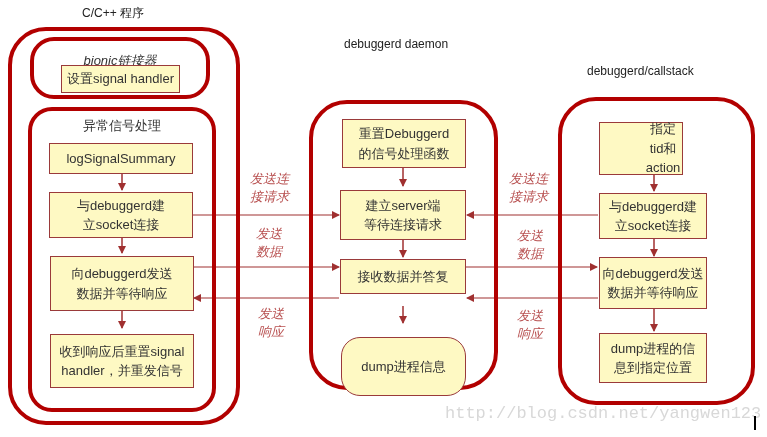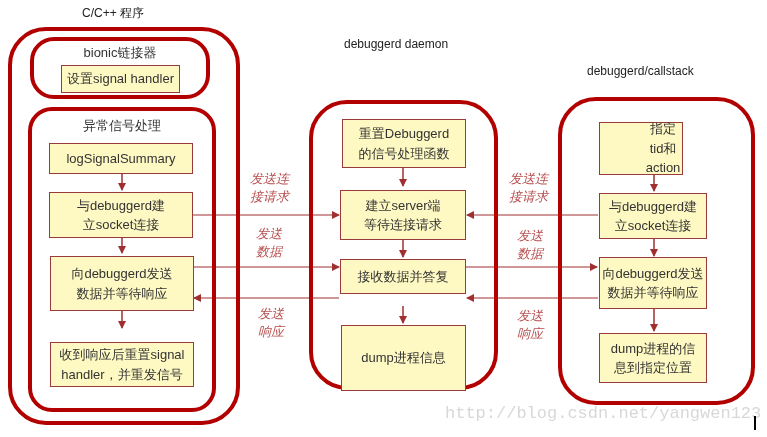--- a/index.html
+++ b/index.html
@@ -46,41 +46,41 @@
   <line x1="339" y1="298" x2="194" y2="298" stroke="#a03030" stroke-width="1.2" marker-end="url(#ah)"></line>
 
   <line x1="598" y1="215" x2="467" y2="215" stroke="#a03030" stroke-width="1.2" marker-end="url(#ah)"></line>
   <line x1="466" y1="267" x2="597" y2="267" stroke="#a03030" stroke-width="1.2" marker-end="url(#ah)"></line>
   <line x1="598" y1="298" x2="467" y2="298" stroke="#a03030" stroke-width="1.2" marker-end="url(#ah)"></line>
 </svg>
 
 <div class="title" style="left:82px; top:5px;">C/C++ 程序</div>
 <div class="container" style="left:8px; top:27px; width:232px; height:398px;"></div>
 <div class="container inner" style="left:30px; top:37px; width:180px; height:62px;"></div>
-<div class="sub-title" style="left:30px; top:44px; width:180px;">bionic链接器</div>
+<div class="sub-title" style="left:30px; top:52px; width:180px;font-style:italic;">bionic链接器</div>
 <div class="box" style="left:61px; top:65px; width:119px; height:28px;">设置signal handler</div>
 
 <div class="container inner" style="left:28px; top:107px; width:188px; height:305px;"></div>
 <div class="sub-title" style="left:28px; top:117px; width:188px;">异常信号处理</div>
 <div class="box" style="left:49px; top:143px; width:144px; height:31px;">logSignalSummary</div>
 <div class="box" style="left:49px; top:192px; width:144px; height:46px; white-space:pre-line;">与debuggerd建
 立socket连接</div>
 <div class="box" style="left:50px; top:256px; width:144px; height:55px; white-space:pre-line;">向debuggerd发送
 数据并等待响应</div>
-<div class="box" style="left:50px; top:342px; width:144px; height:45px; white-space:pre-line;">收到响应后重置signal
+<div class="box" style="left:50px; top:334px; width:144px; height:54px; white-space:pre-line;">收到响应后重置signal
 handler，并重发信号</div>
 
 <div class="title" style="left:344px; top:37px;">debuggerd daemon</div>
 <div class="container" style="left:309px; top:100px; width:189px; height:290px;"></div>
 <div class="box" style="left:342px; top:119px; width:124px; height:49px; white-space:pre-line;">重置Debuggerd
 的信号处理函数</div>
 <div class="box" style="left:340px; top:190px; width:126px; height:50px; white-space:pre-line;">建立server端
 等待连接请求</div>
 <div class="box" style="left:340px; top:259px; width:126px; height:35px;">接收数据并答复</div>
-<div class="box" style="left:341px; top:325px; width:125px; height:66px;">dump进程信息</div>
+<div class="box" style="left:341px; top:337px; width:125px; height:59px;border-radius:19px;">dump进程信息</div>
 
 <div class="title" style="left:587px; top:64px;">debuggerd/callstack</div>
 <div class="container" style="left:558px; top:97px; width:197px; height:308px;"></div>
 <div class="box" style="left:599px; top:122px; width:84px; height:53px;padding-left:48px;">指定tid和action</div>
 <div class="box" style="left:599px; top:193px; width:108px; height:46px; white-space:pre-line;">与debuggerd建
 立socket连接</div>
 <div class="box" style="left:599px; top:257px; width:108px; height:52px; white-space:pre-line; padding:2px 1px;">向debuggerd发送
 数据并等待响应</div>
 <div class="box" style="left:599px; top:333px; width:108px; height:50px; white-space:pre-line;">dump进程的信
 息到指定位置</div>

